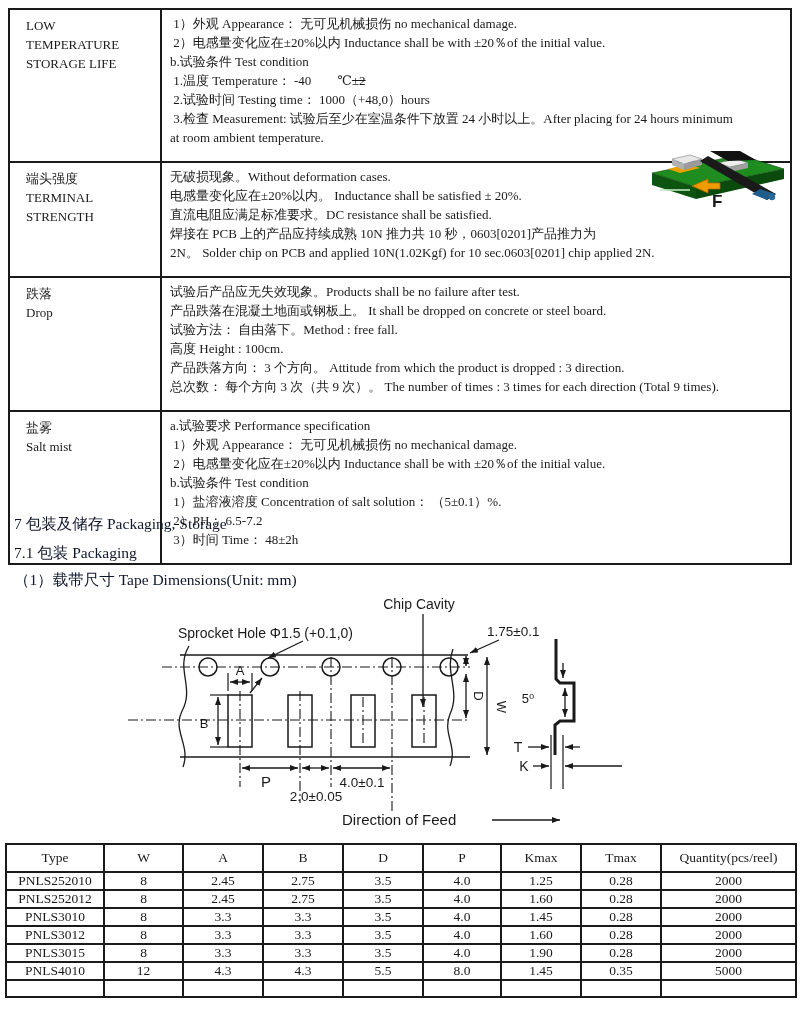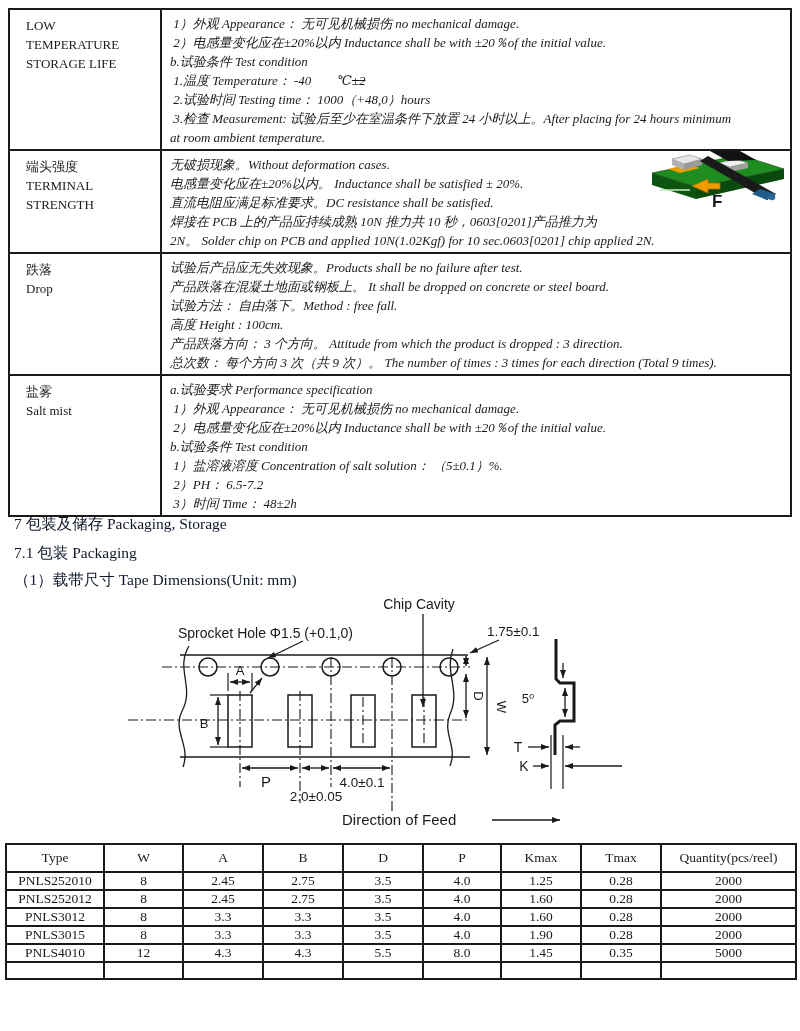--- a/index.html
+++ b/index.html
@@ -13,21 +13,21 @@
   
   table.spec {
     position:absolute; left:8px; top:8px; width:784px;
     border-collapse:collapse; table-layout:fixed;
   }
   table.spec td {
     border:2px solid #1a1a1a; vertical-align:top;
     font-size:13px; line-height:19px;
   }
   td.label-cell { width:152px; padding:6px 4px 4px 16px; }
-  td.content-cell { padding:4px 6px 2px 8px;font-style:italic; }
+  td.content-cell { padding:4px 6px 14px 8px; }
   .line { white-space:pre-wrap; }
 
   
   .h-block { position:absolute; left:14px; font-size:15.5px; color:#0f172a; }
   #h1 { top:514px; }
   #h2 { top:543px; }
   #h3 { top:570px; }
 
   
   svg text { font-family:"Liberation Sans","DejaVu Sans",sans-serif; fill:#1a1a1a; }
@@ -282,20 +282,31 @@
       <td>8</td>
       <td>2.45</td>
       <td>2.75</td>
       <td>3.5</td>
       <td>4.0</td>
       <td>1.60</td>
       <td>0.28</td>
       <td>2000</td>
     </tr>
     <tr>
+      <td>PNLS3010</td>
+      <td>8</td>
+      <td>3.3</td>
+      <td>3.3</td>
+      <td>3.5</td>
+      <td>4.0</td>
+      <td>1.45</td>
+      <td>0.28</td>
+      <td>2000</td>
+    </tr>
+    <tr>
       <td>PNLS3012</td>
       <td>8</td>
       <td>3.3</td>
       <td>3.3</td>
       <td>3.5</td>
       <td>4.0</td>
       <td>1.60</td>
       <td>0.28</td>
       <td>2000</td>
     </tr>

